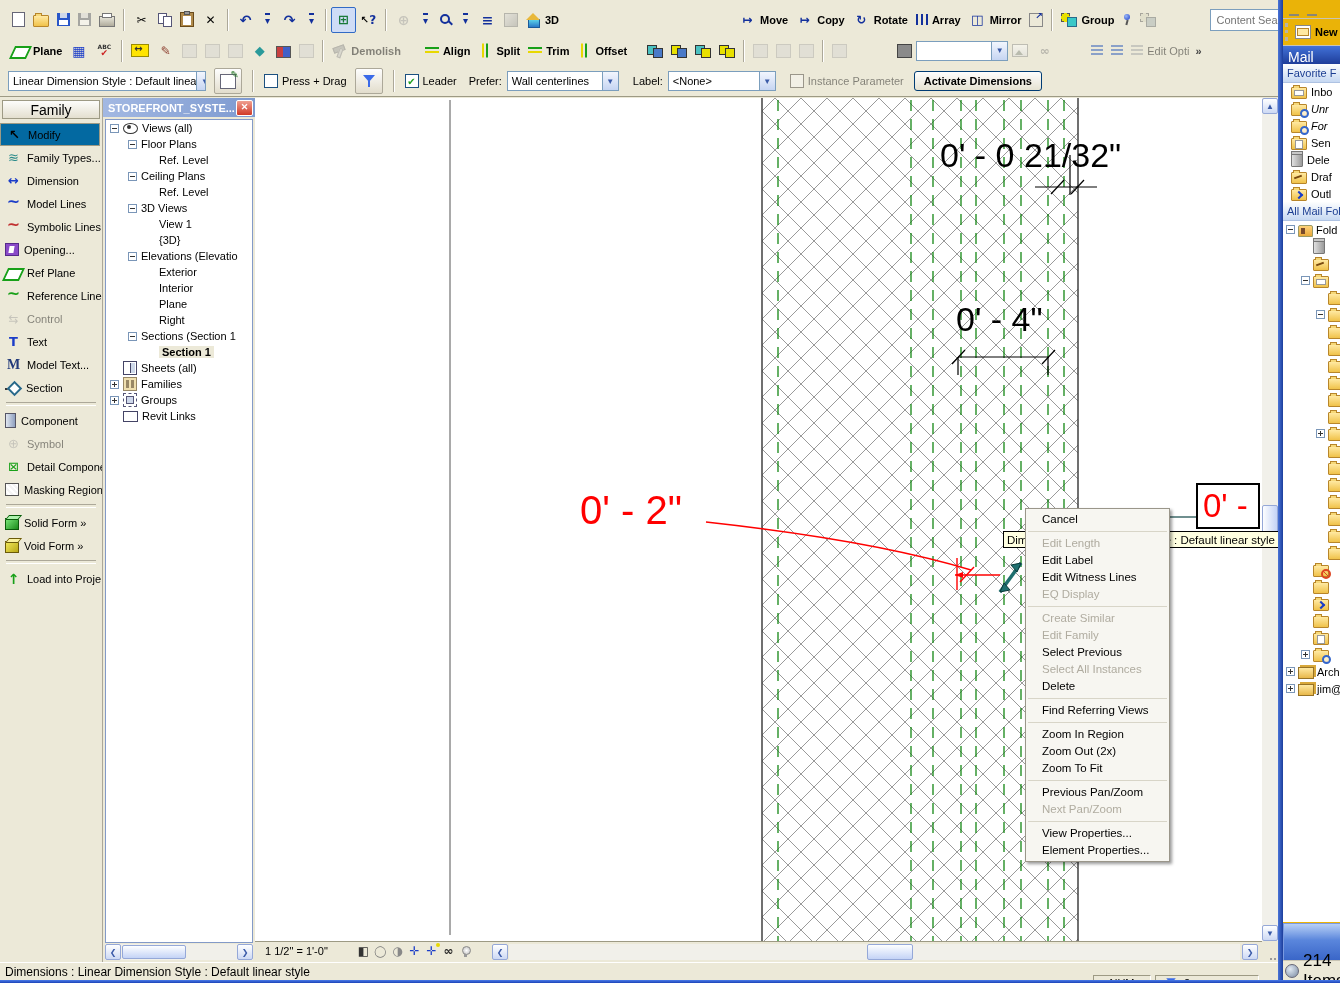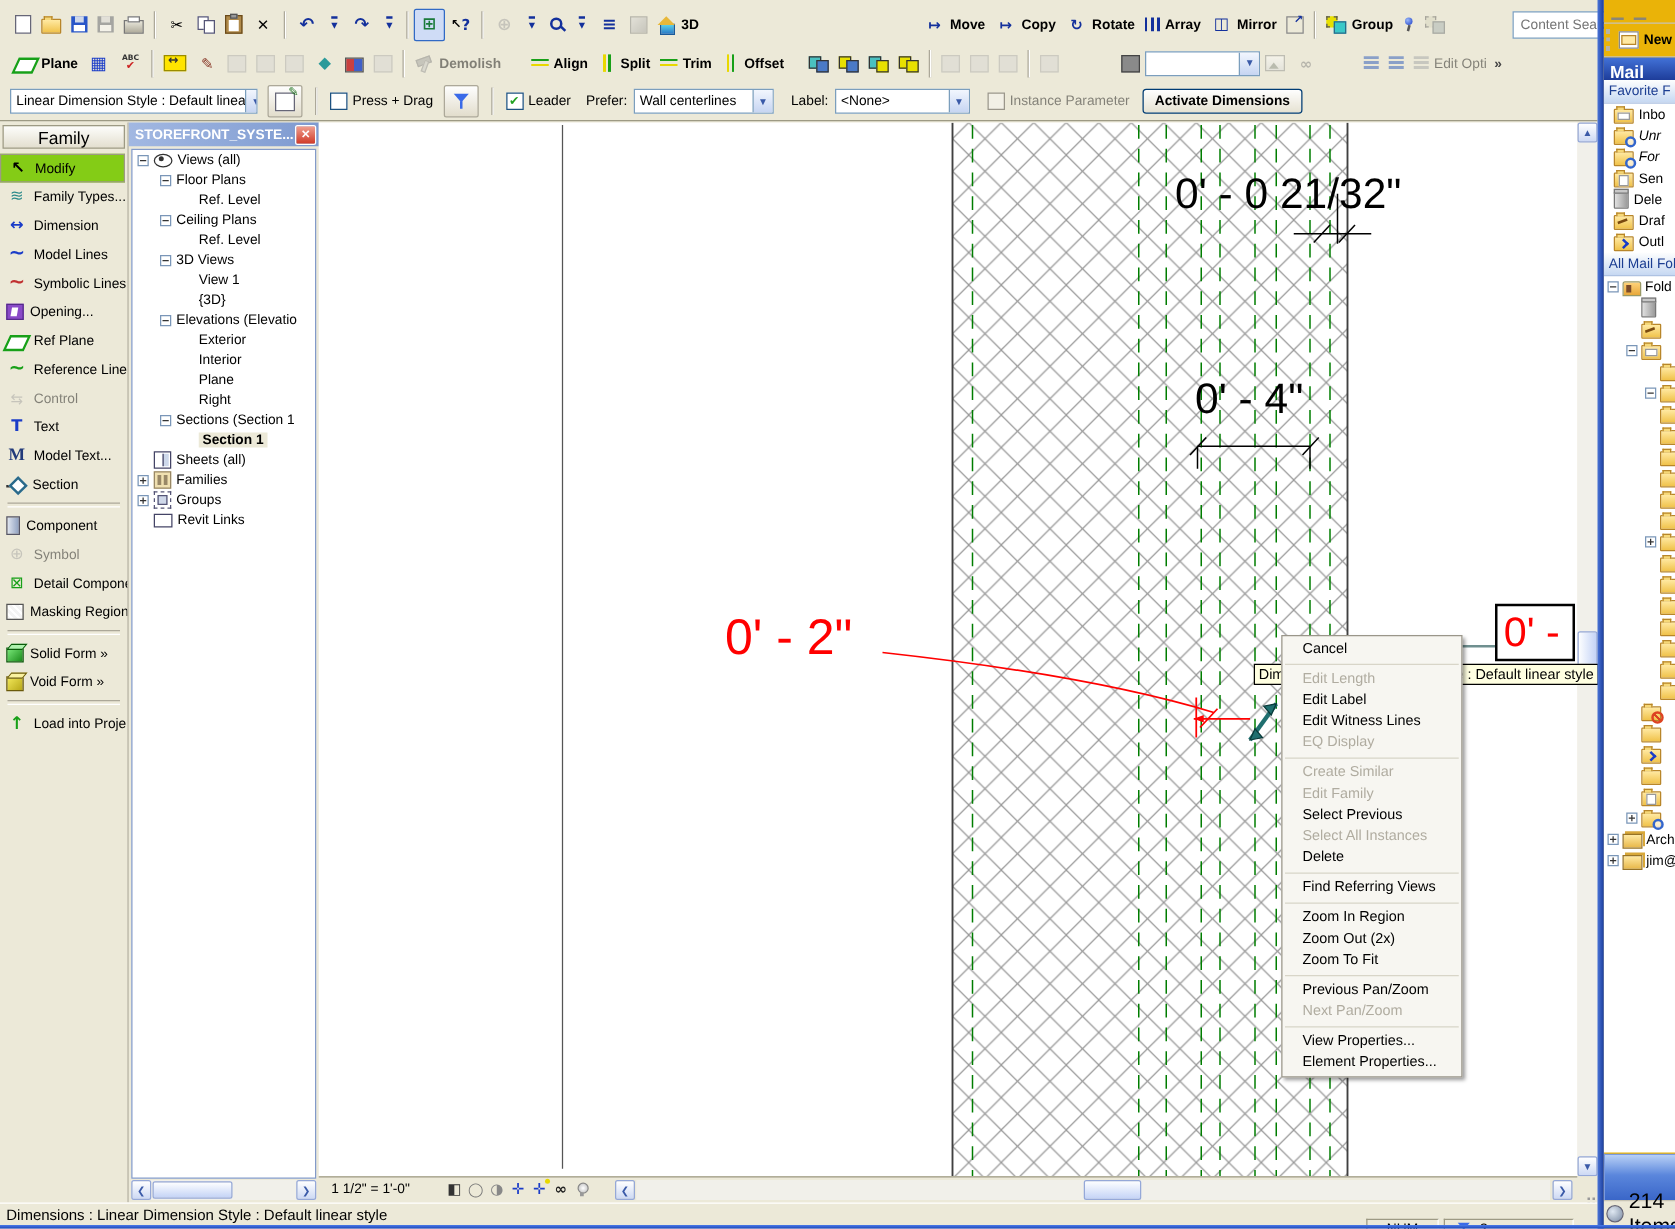--- a/index.html
+++ b/index.html
@@ -102,21 +102,21 @@
   .i-props{width:14px;height:13px;background:#fff;border:1px solid #667}
   .i-props::before{content:"✎";position:absolute;right:-4px;top:-5px;font-size:10px;color:#2a7a2a}
   .i-funnel{width:14px;height:14px}
   .i-funnel::before{content:"";position:absolute;left:1px;top:1px;border-left:6px solid transparent;border-right:6px solid transparent;border-top:7px solid #3a6ae8}
   .i-funnel::after{content:"";position:absolute;left:6px;top:7px;width:2px;height:6px;background:#3a6ae8}
   .xpbtn{border:1px solid #003c74;border-radius:3px;background:linear-gradient(#fefefe,#e6e2d2);padding:3px 9px;font-size:11px;flex:none}
   
   #dbar{position:absolute;left:0;top:98px;width:103px;height:864px;background:#ece9d8;border-right:1px solid #aca899;box-sizing:border-box;overflow:hidden}
   #dbar .hd{margin:2px 2px 4px 2px;height:17px;border:1px solid #9d9a84;background:linear-gradient(#fdfdfb,#e3dfcf);display:flex;align-items:center;justify-content:center;font-size:14px}
   .dit{height:23px;display:flex;align-items:center;gap:5px;padding-left:5px;white-space:nowrap;overflow:hidden}
-  .dit.sel{background:#84cc16;border:1px solid #9d9a84;box-sizing:border-box;margin-right:2px}
+  .dit.sel{background:#0369a1;border:1px solid #9d9a84;box-sizing:border-box;margin-right:2px}
   .dit .lb{font-size:11px}
   .dsep{height:2px;border-top:1px solid #aca899;border-bottom:1px solid #fff;margin:3px 6px}
   .d-cursor::before{content:"↖";font-weight:700;font-size:13px}
   .d-ft::before{content:"≋";color:#2a8a8a;font-size:13px}
   .d-dim::before{content:"↔";color:#1a3cc8;font-weight:700;font-size:13px}
   .d-ml::before{content:"~";color:#1a3cc8;font-weight:700;font-size:16px;margin-top:-4px}
   .d-sl::before{content:"~";color:#c03030;font-weight:700;font-size:16px;margin-top:-4px}
   .d-open{width:12px;height:11px;background:#8a4ac8;border:1px solid #552a8a}
   .d-open::before{content:"";position:absolute;left:3px;top:2px;width:5px;height:7px;background:#fff;transform:skewX(-10deg)}
   .d-rl::before{content:"~";color:#18a018;font-weight:700;font-size:16px;margin-top:-4px}
@@ -195,21 +195,21 @@
   .i-funnel.sm{transform:scale(.8)}
   
   #blue-div{position:absolute;left:1278px;top:0;width:5px;height:983px;background:linear-gradient(90deg,#4a74d8,#1c3e9c);z-index:40}
   #outlook{position:absolute;left:1283px;top:0;width:57px;height:983px;background:#eab308;overflow:hidden}
   #ol-menubar{height:16px;border-bottom:1px solid #c8c4b4;display:flex;align-items:flex-end;gap:8px;padding:0 4px 2px 6px}
   #ol-menubar i{width:10px;height:2px;background:#8a8676}
   #ol-toolbar{height:26px;display:flex;align-items:center;gap:3px;border-bottom:1px solid #c8c4b4;padding-left:2px}
   .grip{width:3px;height:18px;border-left:3px dotted #b8b4a4}
   .i-newmail{width:14px;height:12px;background:#fff;border:1px solid #888;position:relative;flex:none}
   .i-newmail::before{content:"";position:absolute;left:1px;top:2px;width:10px;height:6px;background:#ffe9a2;border:1px solid #b8862a}
-  #ol-mailhdr{height:22px;background:linear-gradient(#4272d8,#16318c);color:#fff;font-weight:700;font-size:14px;display:flex;align-items:center;padding-left:5px}
+  #ol-mailhdr{height:22px;background:linear-gradient(#4272d8,#16318c);color:#fff;font-weight:400;font-size:14px;display:flex;align-items:center;padding-left:5px}
   .ol-sechdr{height:18px;background:linear-gradient(#fdfefe,#c6d8f2);color:#1c3e92;font-size:11px;display:flex;align-items:center;padding-left:4px;border-bottom:1px solid #aeC2e2;white-space:nowrap}
   #ol-body{background:#fff;position:absolute;left:0;right:0;top:64px;bottom:61px;overflow:hidden}
   .fav{height:17px;display:flex;align-items:center;gap:4px;padding-left:8px;white-space:nowrap;font-size:11px}
   .fav.it span{font-style:italic}
   .mrow{height:17px;display:flex;align-items:center;gap:3px;white-space:nowrap;font-size:11px}
   .m0{padding-left:3px}.m1{padding-left:18px}.m2{padding-left:33px}
   .fo-mail::after{content:"";position:absolute;left:2px;top:2px;width:8px;height:4px;background:#fff;border:1px solid #999}
   .fo-find::after{content:"";position:absolute;right:-3px;bottom:-3px;width:5px;height:5px;border:2px solid #36c;border-radius:50%;background:rgba(255,255,255,.7)}
   .fo-sent::after{content:"";position:absolute;left:3px;top:1px;width:6px;height:7px;background:#fff;border:1px solid #999}
   .fo-pencil::after{content:"";position:absolute;left:2px;top:3px;width:8px;height:2px;background:#7a4a10;transform:rotate(-20deg)}

